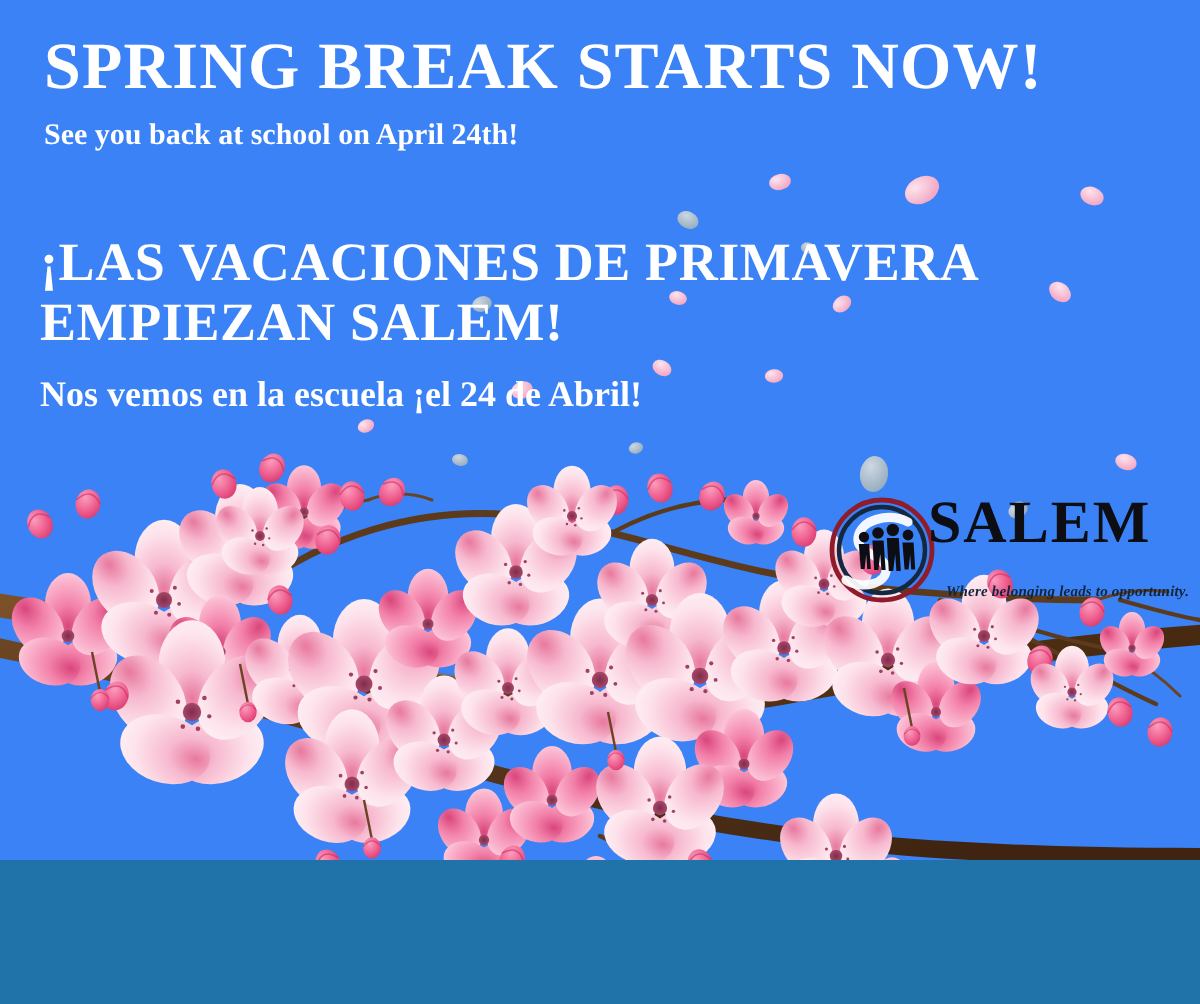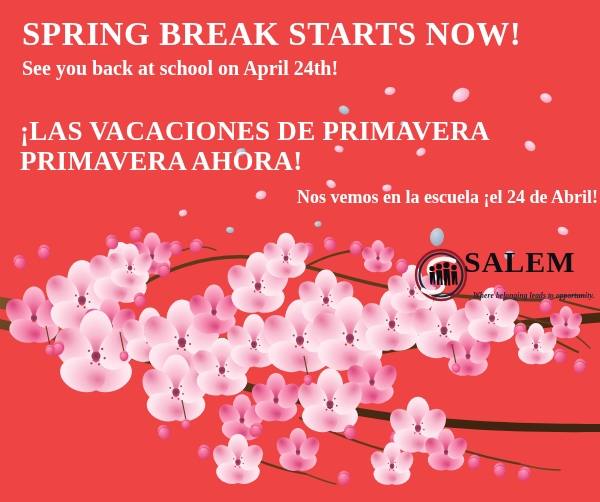--- a/index.html
+++ b/index.html
@@ -2,22 +2,22 @@
 <html><head>
 <meta charset="utf-8">
 <style>
   html,body{margin:0;padding:0;}
   body{
     width:600px;height:502px;overflow:hidden;
     font-family:"Liberation Serif",serif;
     background:#1f73a8;
   }
   #poster{
-    position:relative;width:600px;height:502px;overflow:hidden;
-    background:#ef4444;
+    position:relative;width:600px;height:430px;overflow:hidden;
+    background:#3b82f6;
   }
   .layer{position:absolute;left:0;top:0;width:600px;height:502px;}
   #art{z-index:1;}
   #text-layer{z-index:3;}
   #logo{z-index:4;}
   #petals-front{z-index:2;}
 
   
   .headline-en{
     position:absolute;left:22px;top:16px;width:556px;
@@ -27,21 +27,21 @@
     font-size:33px;
     line-height:36px;
     letter-spacing:0.6px;
     white-space:nowrap;
   }
   .subline-en{
     position:absolute;left:22px;top:57px;width:556px;
     color:#ffffff;
     font-family:"Liberation Serif",serif;
     font-weight:bold;
-    font-size:20px;
+    font-size:15px;
     line-height:22px;
     white-space:nowrap;
   }
   .headline-es{
     position:absolute;left:20px;top:116px;width:562px;
     color:#ffffff;
     font-family:"Liberation Serif",serif;
     font-weight:bold;
     font-size:27px;
     line-height:30px;
@@ -49,21 +49,21 @@
     letter-spacing:0.3px;
   }
   .headline-es .l2{display:block;}
   .subline-es{
     position:absolute;left:20px;top:186px;width:578px;
     color:#ffffff;
     font-family:"Liberation Serif",serif;
     font-weight:bold;
     font-size:18px;
     line-height:22px;
-    text-align:right;
+    text-align:left;
     white-space:nowrap;
   }
 
   
   #logo{pointer-events:auto;padding-left:31px;}
   .logo-wrap{
     position:absolute;left:414px;top:246px;width:184px;height:60px;
   }
   .logo-mark{position:absolute;left:0;top:2px;width:54px;height:54px;}
   .logo-words{position:absolute;left:50px;top:0px;width:134px;height:58px;}
@@ -340,21 +340,21 @@
       <ellipse cx="230" cy="230" rx="4" ry="3" fill="url(#fg)" transform="rotate(12 230 230)"></ellipse>
       <ellipse cx="318" cy="224" rx="3.6" ry="2.8" fill="url(#fg)" transform="rotate(-14 318 224)"></ellipse>
     </g>
   </svg>
 
   <div class="layer" id="text-layer">
     <div class="headline-en">SPRING BREAK STARTS NOW!</div>
     <div class="subline-en">See you back at school on April 24th!</div>
     <div class="headline-es">
       <span class="l1">¡LAS VACACIONES DE PRIMAVERA</span>
-      <span class="l2">PRIMAVERA AHORA!</span>
+      <span class="l2">EMPIEZAN SALEM!</span>
     </div>
     <div class="subline-es">Nos vemos en la escuela ¡el 24 de Abril!</div>
   </div>
 
   <div class="layer" id="logo">
     <div class="logo-wrap">
 
       <svg class="logo-mark" viewBox="0 0 54 54" xmlns="http://www.w3.org/2000/svg">
         <circle cx="27" cy="27" r="25" fill="none" stroke="#8e1c2b" stroke-width="2.4"></circle>
         <circle cx="27" cy="27" r="21.5" fill="none" stroke="#14283f" stroke-width="2.2"></circle>

